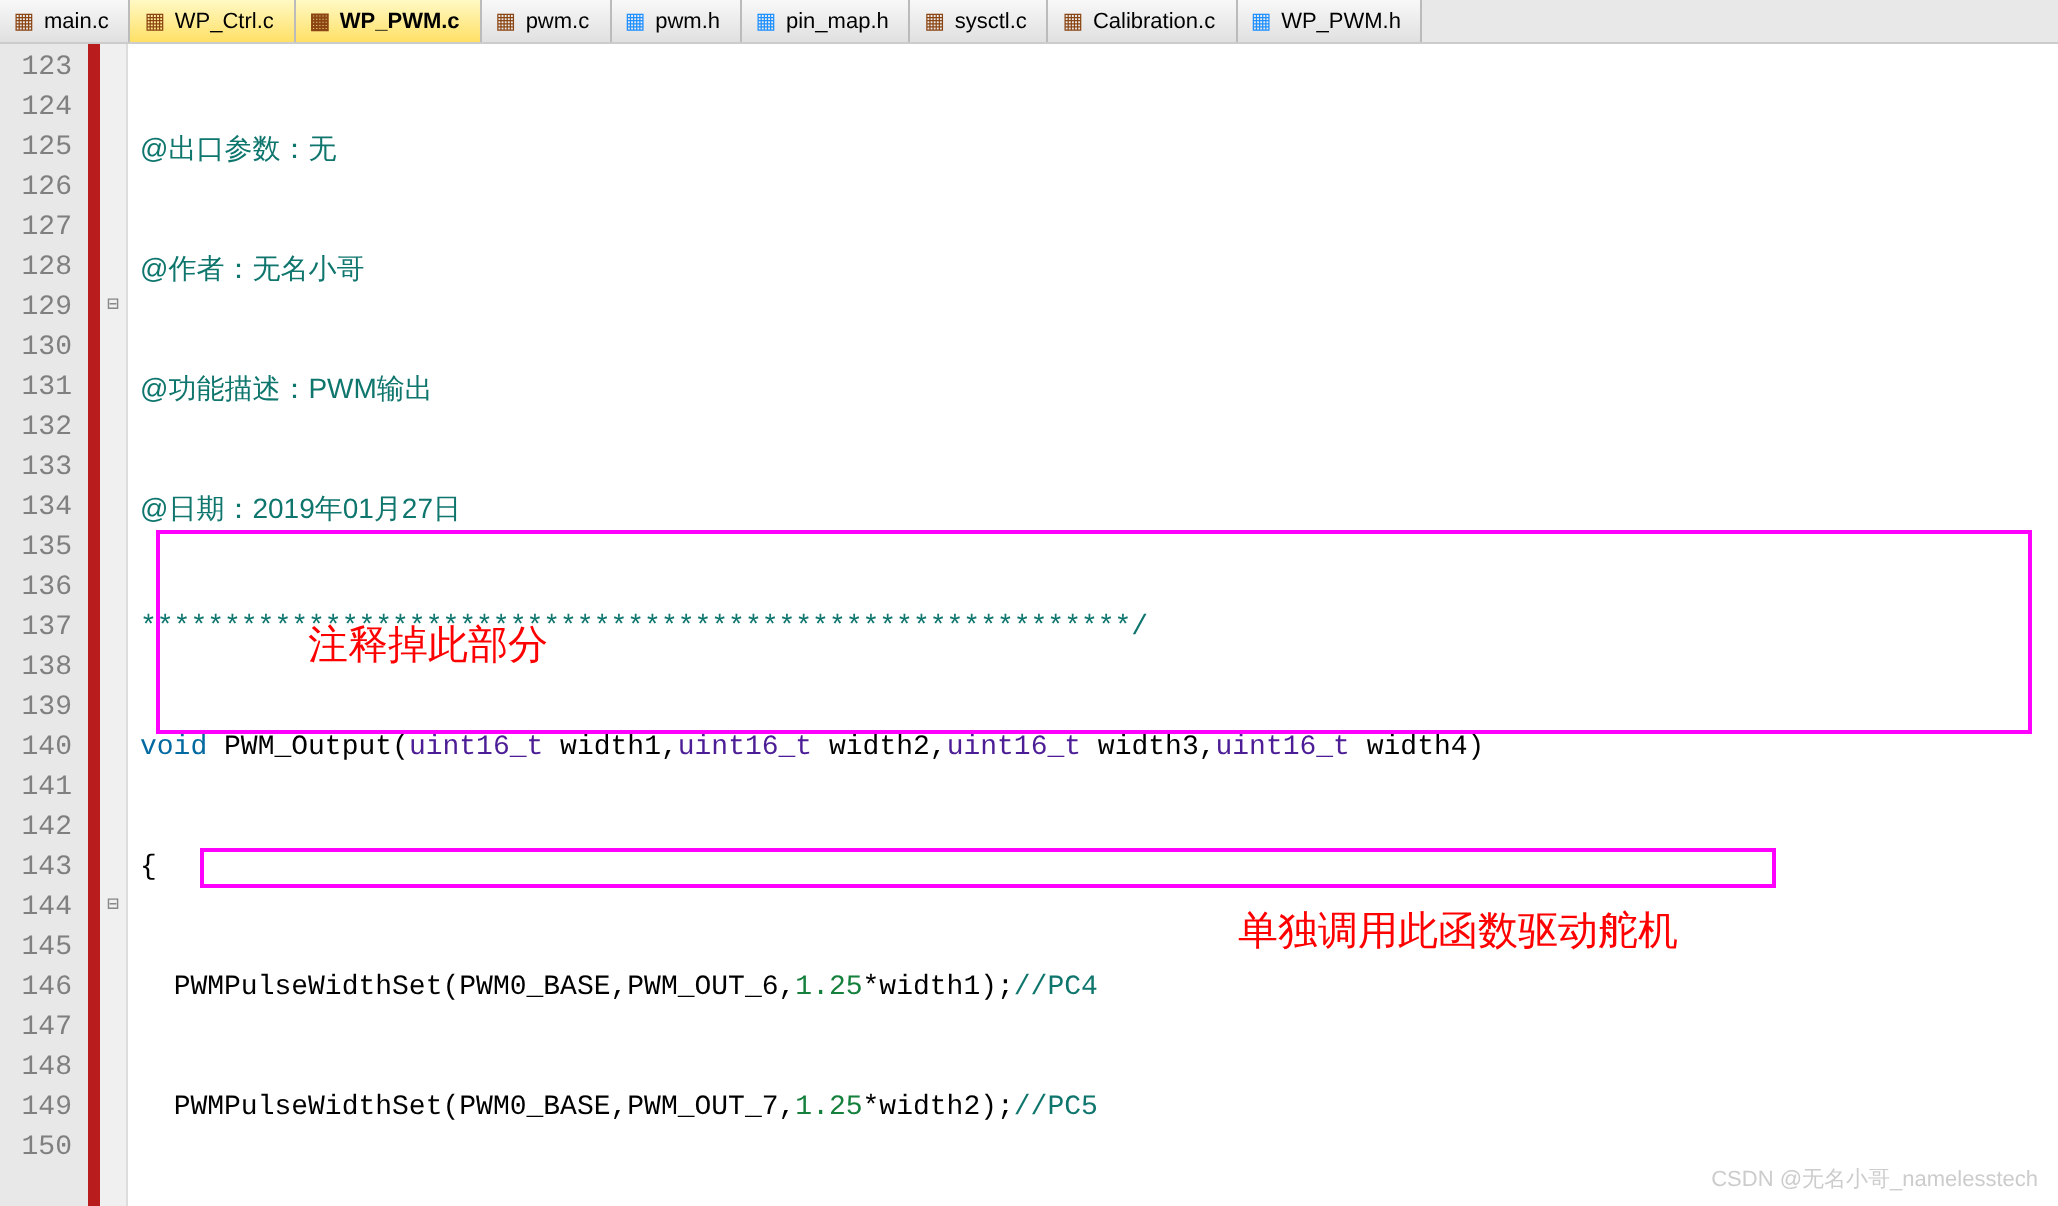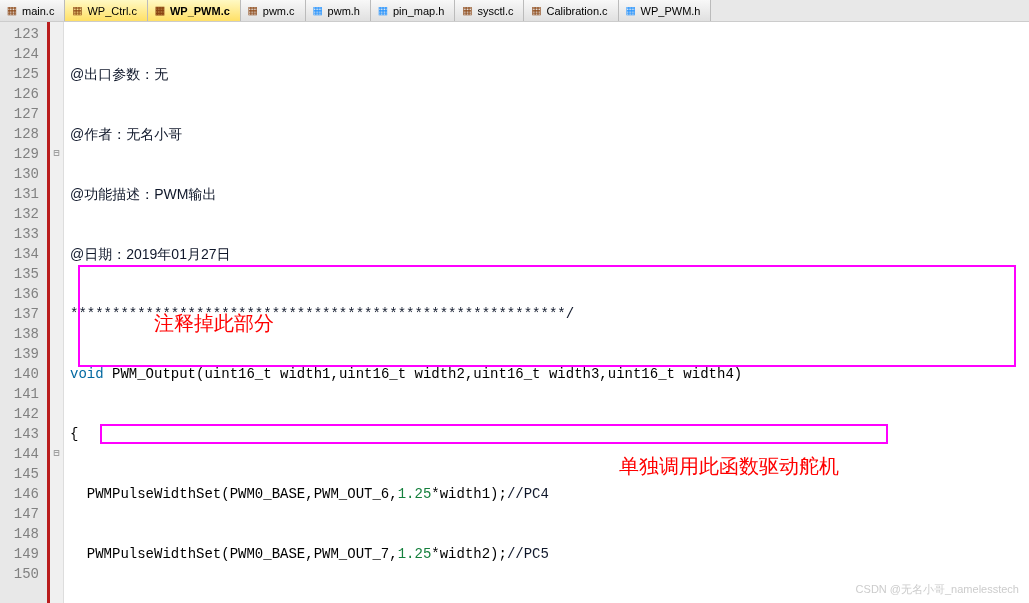--- a/index.html
+++ b/index.html
@@ -46,21 +46,21 @@
   height: calc(100% - 22px);
   position: relative;
 }
 .gutter {
   background: #e8e8e8;
   color: #808080;
   text-align: right;
   padding: 2px 8px 2px 4px;
   line-height: 20px;
   user-select: none;
-  border-right: 3px solid #b91c1c;
+  border-right: 6px solid #b91c1c;
   min-width: 50px;
 }
 .fold {
   background: #f0f0f0;
   color: #888;
   width: 14px;
   padding: 2px 0;
   line-height: 20px;
   text-align: center;
   user-select: none;
@@ -70,23 +70,23 @@
 .code {
   flex: 1;
   padding: 2px 0 2px 6px;
   line-height: 20px;
   white-space: pre;
   position: relative;
   overflow: visible;
 }
 .line { height: 20px; position: relative; }
 .kw { color: #0369a1; }
-.type { color: #000000; }
+.type { color: #4c1d95; }
 .num { color: #15803d; }
-.comment { color: #0f172a; }
+.comment { color: #0f766e; }
 .str-cn { font-family: "Microsoft YaHei", SimSun, sans-serif; }
 .annot-red {
   position: absolute;
   color: #ff0000;
   font-family: "Microsoft YaHei", SimSun, sans-serif;
   font-size: 20px;
   font-weight: 500;
   pointer-events: none;
 }
 .box-magenta {

